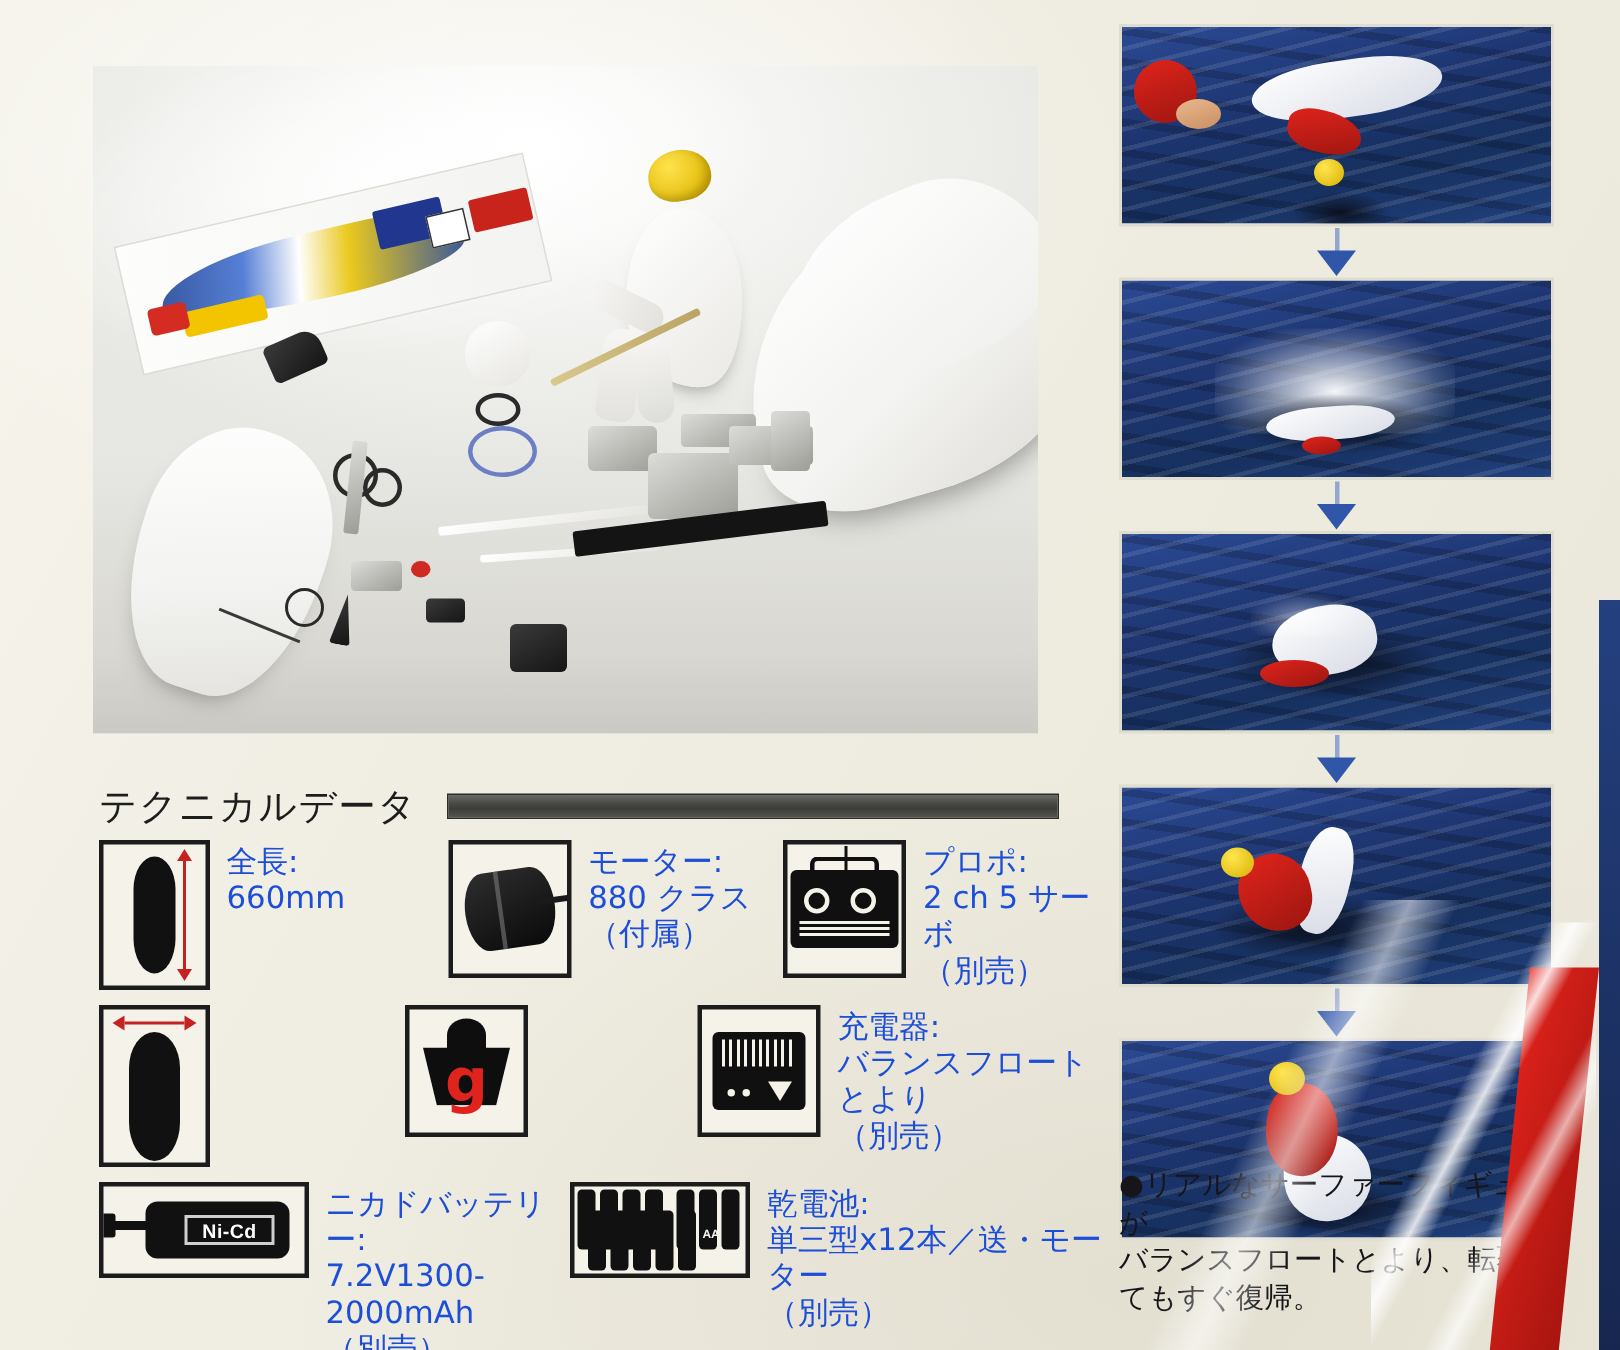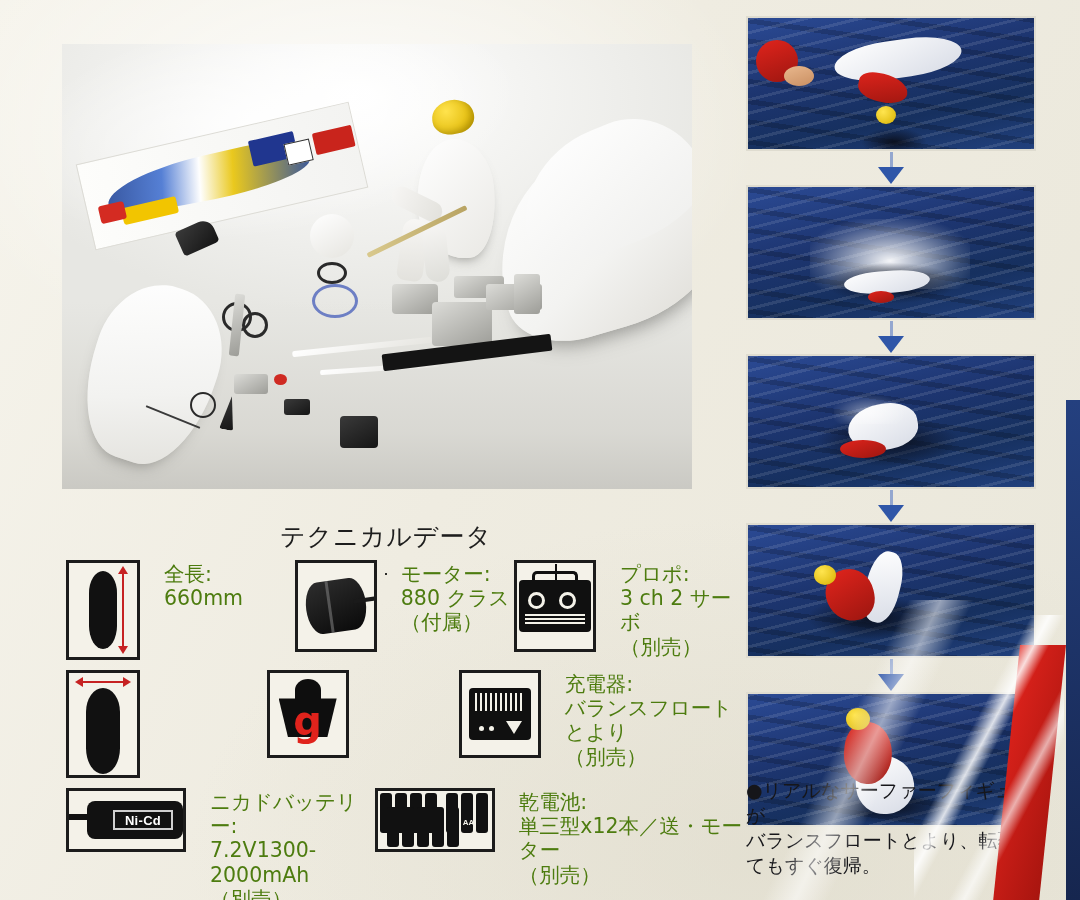--- a/index.html
+++ b/index.html
@@ -113,21 +113,21 @@
   .p-white { background: linear-gradient(150deg,#fff,#e6e5e0); border-radius:2px; }
   .p-ring { border:3px solid #2a2a2a; border-radius:50%; background:transparent; }
   .p-ringb { border:3px solid #6d7fc4; border-radius:50%; background:transparent; }
   .p-rod { background: linear-gradient(90deg,#d9c98d,#b9a463); border-radius:2px; }
   .p-red { background:#cf2a22; border-radius:50%; }
   .p-blk-strip { background:#141414; border-radius:2px; }
 
   
   .tech-head {
     position:absolute; left:66px; top:520px; width:640px; height:34px;
-    display:flex; align-items:center; gap:20px;flex-direction:column;
+    display:flex; align-items:center; gap:20px;
   }
   .tech-title {
     font-size:25px; letter-spacing:1px; color:#1d1d1d; white-space:nowrap;
     font-family:"DejaVu Sans","Liberation Sans",sans-serif;
   }
   .tech-bar {
     flex:1; height:17px;
     background: linear-gradient(180deg,#6a6a66 0%, #4a4a47 35%, #3c3c39 60%, #55554f 100%);
     border:1px solid #2c2c29;
   }
@@ -136,21 +136,21 @@
     position:absolute; left:66px; top:560px; width:680px;
   }
   .tech-row { display:flex; margin-bottom:6px; }
   .tech-cell { display:flex; align-items:flex-start; }
   .icon-box {
     border:3px solid #1c1c1c; background:#f4f2e9;
     display:flex; align-items:center; justify-content:center;
     flex:0 0 auto; position:relative; overflow:hidden;
   }
   .tech-text {
-    margin-left:24px; font-size:20.5px; line-height:1.18; color:#4d7c0f;
+    margin-left:11px; font-size:20.5px; line-height:1.18; color:#1d4ed8;
     font-family:"DejaVu Sans","Liberation Sans",sans-serif;
     white-space:pre-line; padding-top:2px;
   }
 
   
   .board-shape { width:28px; height:78px; background:#111; border-radius:50% 50% 50% 50% / 28% 28% 30% 30%; }
   .board-shape.wide { width:34px; height:86px; }
   .arrow-v { position:absolute; right:13px; top:10px; width:2px; height:74px; background:#c62222; }
   .arrow-v:before,.arrow-v:after{ content:""; position:absolute; left:-4px; width:0;height:0;
      border-left:5px solid transparent;border-right:5px solid transparent; }
@@ -346,21 +346,21 @@
       <div class="icon-box" style="width:82px;height:92px;">
         <div class="tx-body">
             <div class="ant"></div>
             <div class="hdl"></div>
           <div class="st l"></div>
             <div class="st r"></div>
             <div class="bars"></div>
           </div>
       </div>
       <div class="tech-text">プロポ:
-3 ch 2 サーボ
+2 ch 5 サーボ
 （別売）</div>
     </div>
   </div>
 
   <div class="tech-row" style="margin-top:10px;">
     <div class="tech-cell" style="width:235px;">
       <div class="icon-box" style="width:74px;height:108px;">
         <div class="arrow-h"></div>
           <div class="board-shape wide" style="margin-top:14px;"></div>
       </div>
@@ -384,21 +384,21 @@
           </div>
       </div>
       <div class="tech-text">充電器:
 バランスフロートとより
 （別売）</div>
     </div>
   </div>
 
   <div class="tech-row" style="margin-top:10px;">
     <div class="tech-cell" style="width:340px;">
-      <div class="icon-box" style="width:120px;height:64px;text-align:right;">
+      <div class="icon-box" style="width:140px;height:64px;text-align:right;">
         <div class="nicd-pack" style="margin-left:18px;">
           <div class="plug"></div>
             <div class="lead"></div>
           <div class="nicd-label">Ni-Cd</div>
         </div>
       </div>
       <div class="tech-text">ニカドバッテリー:
 7.2V1300-2000mAh
 （別売）</div>
     </div>

